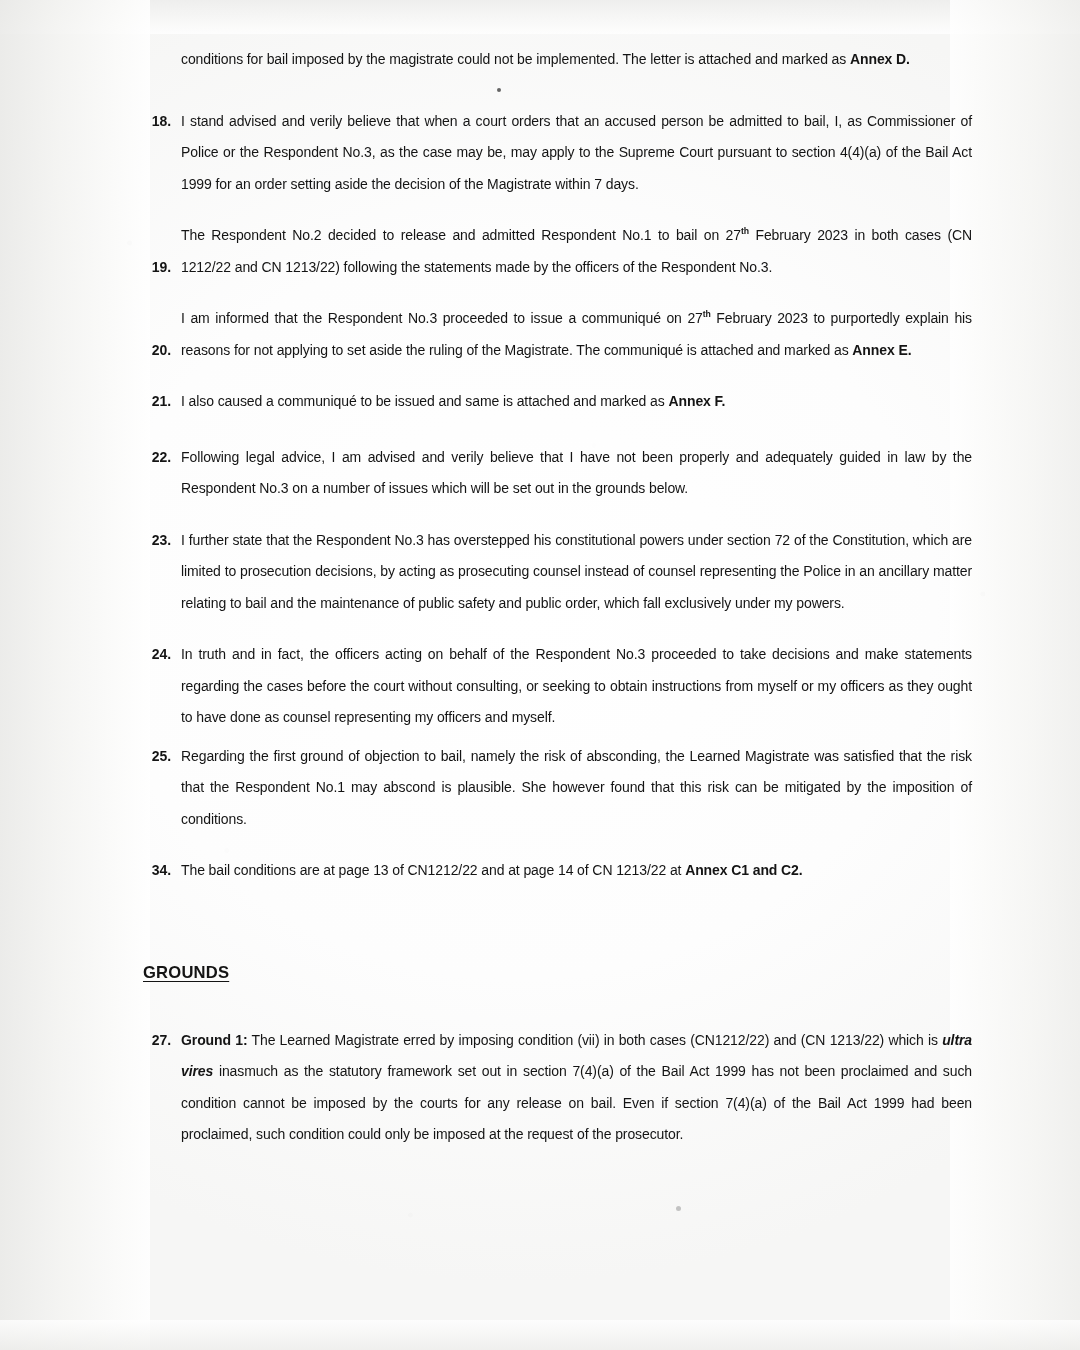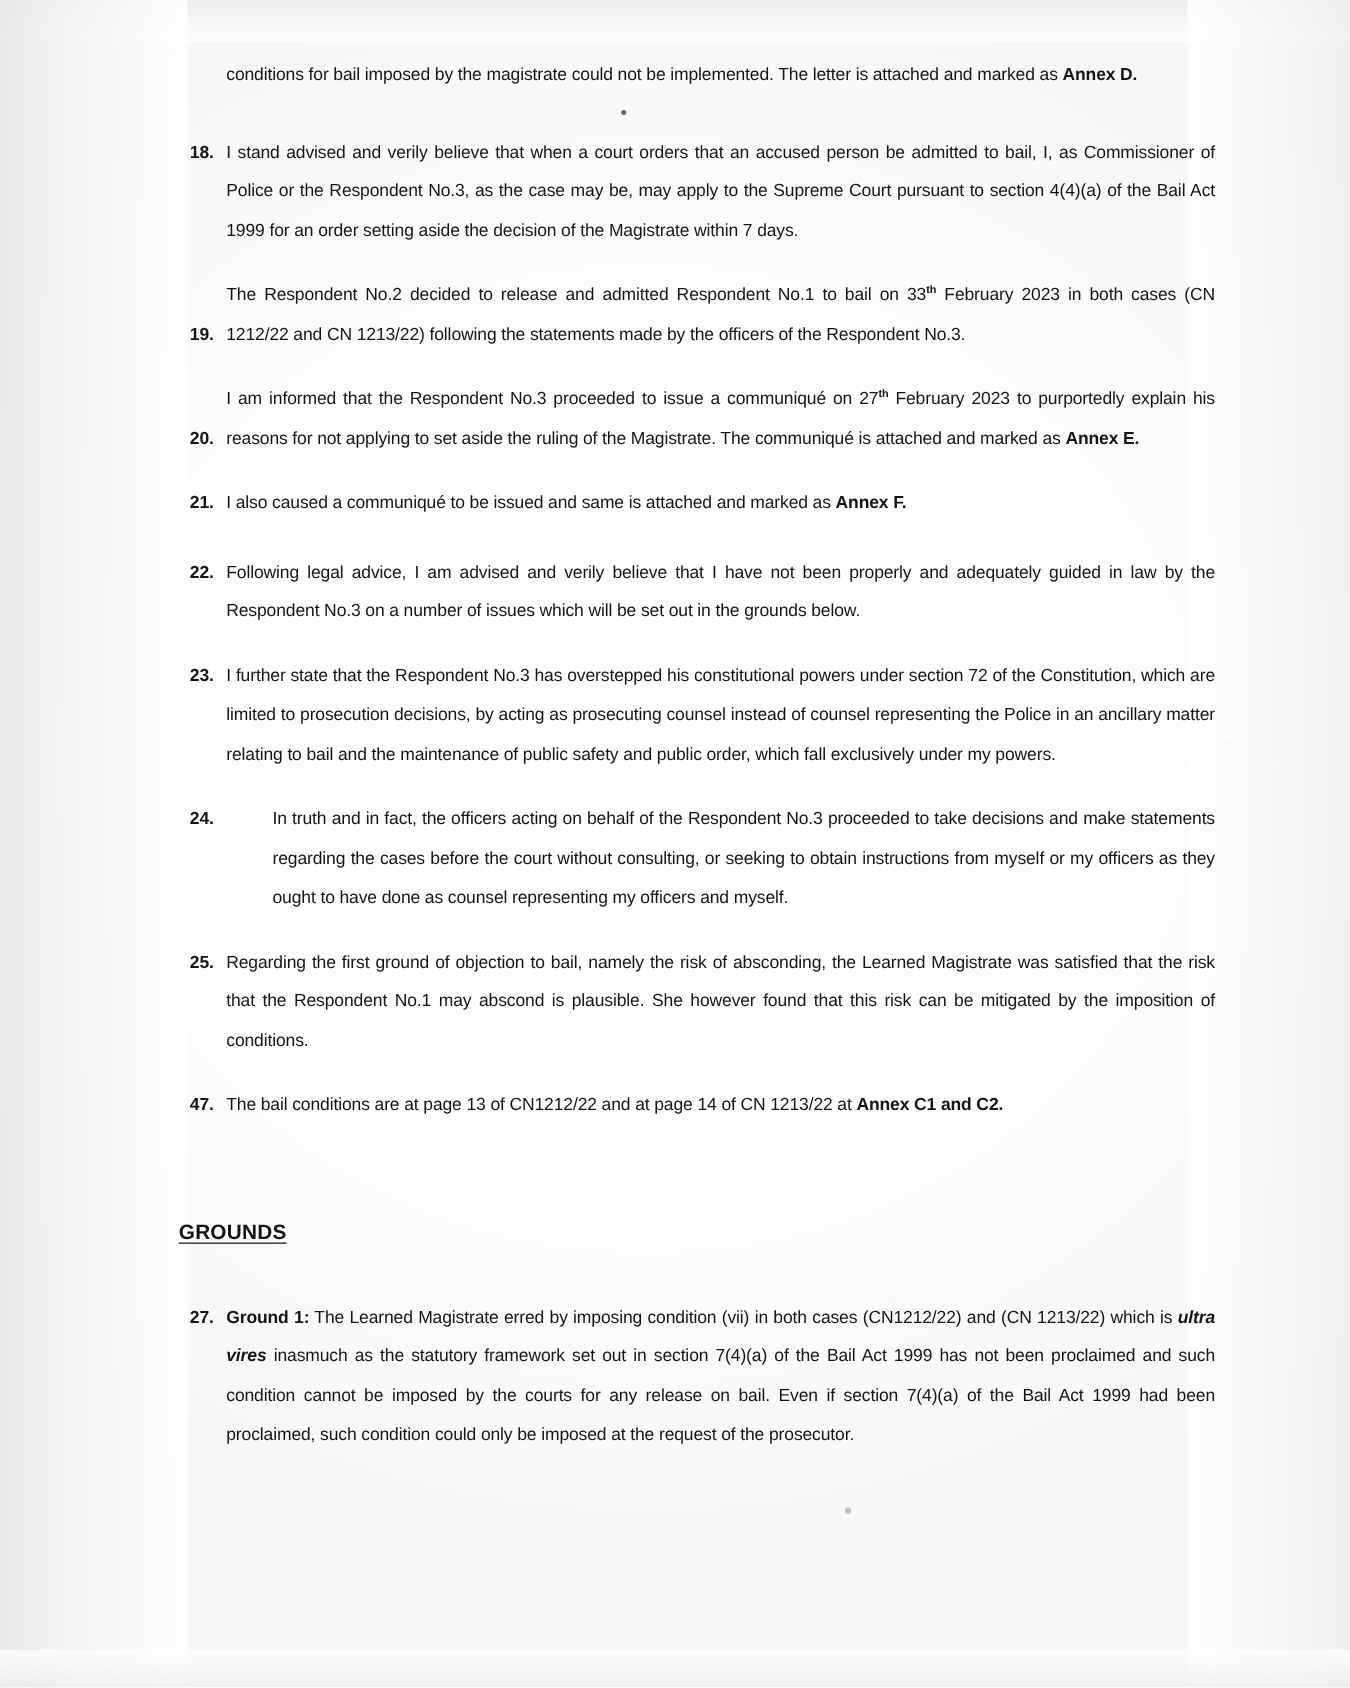--- a/index.html
+++ b/index.html
@@ -98,21 +98,21 @@
   .para.continuation { margin-bottom: 30px; }
   .para.continuation .marker { visibility: hidden; }
 
   
   .p18 { margin-bottom: 20px; }
   .p19 { margin-bottom: 20px; align-items: flex-end; }
   .p20 { margin-bottom: 20px; align-items: flex-end; }
   .p21 { margin-bottom: 24px; }
   .p22 { margin-bottom: 20px; }
   .p23 { margin-bottom: 20px; }
-  .p24 { margin-bottom: 20px; gap: 37px; }
+  .p24 { margin-bottom: 7px; }
   .p25 { margin-bottom: 20px; }
   .p26 { margin-bottom: 0; }
 
   b, .b { font-weight: 700; }
   .bi { font-weight: 700; font-style: italic; }
   sup {
     font-size: 0.62em;
     vertical-align: super;
     line-height: 0;
     font-weight: 700;
@@ -158,21 +158,21 @@
       <span class="ptext nojustify"><span>conditions for bail imposed by the magistrate could not be implemented. The letter is attached and marked as </span><b>Annex D.</b></span>
     </div>
 
     <div class="para p18">
       <span class="marker">18.</span>
       <span class="ptext">I stand advised and verily believe that when a court orders that an accused person be admitted to bail, I, as Commissioner of Police or the Respondent No.3, as the case may be, may apply to the Supreme Court pursuant to section 4(4)(a) of the Bail Act 1999 for an order setting aside the decision of the Magistrate within 7 days.</span>
     </div>
 
     <div class="para p19">
       <span class="marker">19.</span>
-      <span class="ptext"><span>The Respondent No.2 decided to release and admitted Respondent No.1 to bail on 33</span><sup>th</sup><span> February 2023 in both cases (CN 1212/22 and CN 1213/22) following the statements made by the officers of the Respondent No.3.</span></span>
+      <span class="ptext"><span>The Respondent No.2 decided to release and admitted Respondent No.1 to bail on 27</span><sup>th</sup><span> February 2023 in both cases (CN 1212/22 and CN 1213/22) following the statements made by the officers of the Respondent No.3.</span></span>
     </div>
 
     <div class="para p20">
       <span class="marker">20.</span>
       <span class="ptext"><span>I am informed that the Respondent No.3 proceeded to issue a communiqué on 27</span><sup>th</sup><span> February 2023 to purportedly explain his reasons for not applying to set aside the ruling of the Magistrate. The communiqué is attached and marked as </span><b>Annex E.</b></span>
     </div>
 
     <div class="para p21">
       <span class="marker">21.</span>
       <span class="ptext nojustify"><span>I also caused a communiqué to be issued and same is attached and marked as </span><b>Annex F.</b></span>
@@ -192,21 +192,21 @@
       <span class="marker">24.</span>
       <span class="ptext">In truth and in fact, the officers acting on behalf of the Respondent No.3 proceeded to take decisions and make statements regarding the cases before the court without consulting, or seeking to obtain instructions from myself or my officers as they ought to have done as counsel representing my officers and myself.</span>
     </div>
 
     <div class="para p25">
       <span class="marker">25.</span>
       <span class="ptext">Regarding the first ground of objection to bail, namely the risk of absconding, the Learned Magistrate was satisfied that the risk that the Respondent No.1 may abscond is plausible. She however found that this risk can be mitigated by the imposition of conditions.</span>
     </div>
 
     <div class="para p26">
-      <span class="marker">47.</span>
+      <span class="marker">34.</span>
       <span class="ptext nojustify"><span>The bail conditions are at page 13 of CN1212/22 and at page 14 of CN 1213/22 at </span><b>Annex C1 and C2.</b></span>
     </div>
 
     <div class="section-heading">GROUNDS</div>
 
     <div class="para after-heading">
       <span class="marker">27.</span>
       <span class="ptext"><b>Ground 1:</b><span> The Learned Magistrate erred by imposing condition (vii) in both cases (CN1212/22) and (CN 1213/22) which is </span><span class="bi">ultra vires</span><span> inasmuch as the statutory framework set out in section 7(4)(a) of the Bail Act 1999 has not been proclaimed and such condition cannot be imposed by the courts for any release on bail. Even if section 7(4)(a) of the Bail Act 1999 had been proclaimed, such condition could only be imposed at the request of the prosecutor.</span></span>
     </div>
 

